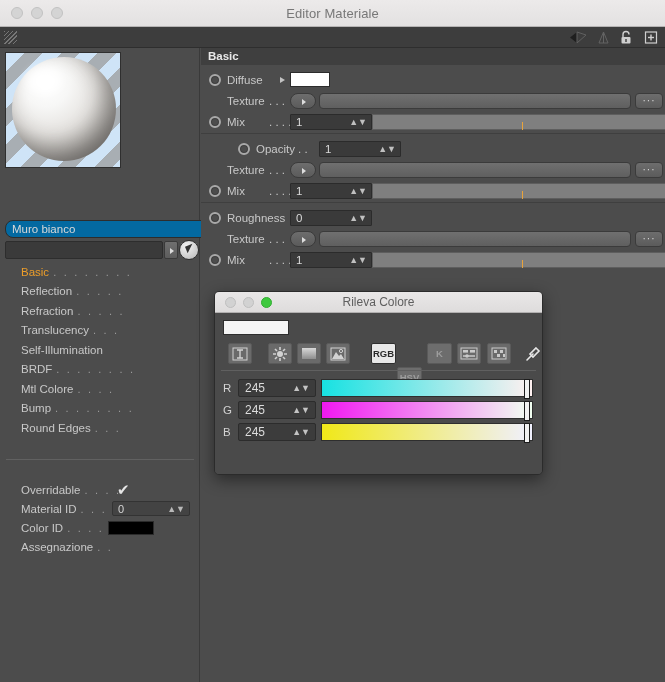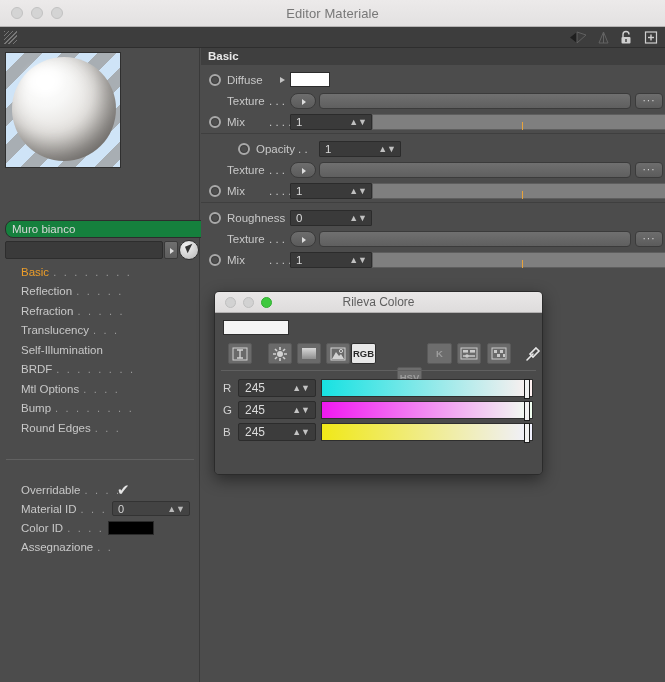--- a/index.html
+++ b/index.html
@@ -53,21 +53,21 @@
   .sphere { position:absolute; left:6px; top:4px; width:104px; height:104px;
             border-radius:50%;
             background: radial-gradient(circle at 33% 26%,
                 #ffffff 0%, #f7f7f6 22%, #e6e4e1 46%,
                 #c9c6c2 66%, #a7a3a0 82%, #8e8a87 92%, #7c7876 100%);
             box-shadow: inset -10px -12px 22px rgba(40,38,36,.45); }
   .sphere:after{content:"";position:absolute;left:14%;top:10%;width:34%;height:26%;
             border-radius:50%;background:rgba(255,255,255,.85);filter:blur(5px);}
 
   .namefield { position:absolute; left:5px; top:172px; width:224px; height:18px;
-               background:#15803d; border:1px solid #2d2d2d; border-radius:8px;
+               background:#0369a1; border:1px solid #2d2d2d; border-radius:8px;
                color:#d8d8d8; font-size:11.5px; line-height:17px; padding-left:6px; }
   .searchrow { position:absolute; left:5px; top:192px; width:186px; height:22px; }
   .searchfield { position:absolute; left:0; top:1px; width:158px; height:18px;
                  background:#3a3a3a; border:1px solid #2d2d2d; border-radius:2px; }
   .searcharrow { position:absolute; left:159px; top:1px; width:14px; height:18px;
                  background:linear-gradient(#6f6f6f,#5d5d5d); border:1px solid #3a3a3a;
                  border-radius:2px; }
   .searcharrow:after{content:"";position:absolute;left:5px;top:6px;
                  border-left:4px solid #ddd;border-top:3px solid transparent;border-bottom:3px solid transparent;}
   .pickbtn { position:absolute; left:174px; top:0; width:20px; height:20px; border-radius:50%;
@@ -255,21 +255,21 @@
         </div>
         <div class="navitem">
           <span>Self-Illumination</span>
           <span class="dots"></span>
         </div>
         <div class="navitem">
           <span>BRDF</span>
           <span class="dots">. . . . . . . .</span>
         </div>
         <div class="navitem">
-          <span>Mtl Options</span>
+          <span>Mtl Colore</span>
           <span class="dots">. . . .</span>
         </div>
         <div class="navitem">
           <span>Bump</span>
           <span class="dots">. . . . . . . .</span>
         </div>
         <div class="navitem">
           <span>Round Edges</span>
           <span class="dots">. . .</span>
         </div>
@@ -427,21 +427,21 @@
           </div>
           <div class="tool" style="left: 105px;">
             <span style="position:absolute;left:0;top:0;width:100%;height:100%;display:flex;align-items:center;justify-content:center">
               <svg width="16" height="14" viewBox="0 0 16 14">
                 <rect x="1" y="1" width="14" height="12" fill="none" stroke="#d2d2d2" stroke-width="1"></rect>
                 <path d="M2 12 L6 5 L9 9 L11 7 L14 12 Z" fill="#d2d2d2"></path>
                 <circle cx="11" cy="4" r="1.6" fill="none" stroke="#d2d2d2" stroke-width="1"></circle>
               </svg>
             </span>
           </div>
-          <div class="tool mode on" style="left: 130px;">
+          <div class="tool mode on" style="left: 150px;">
             <span class="mt">RGB</span>
           </div>
           <div class="tool mode" style="left: 176px; margin-top: 24px;">
             <span class="mt">HSV</span>
           </div>
           <div class="tool mode" style="left: 206px;">
             <span class="mt">K</span>
           </div>
           <div class="tool" style="left: 236px;">
             <span style="position:absolute;left:0;top:0;width:100%;height:100%;display:flex;align-items:center;justify-content:center">

